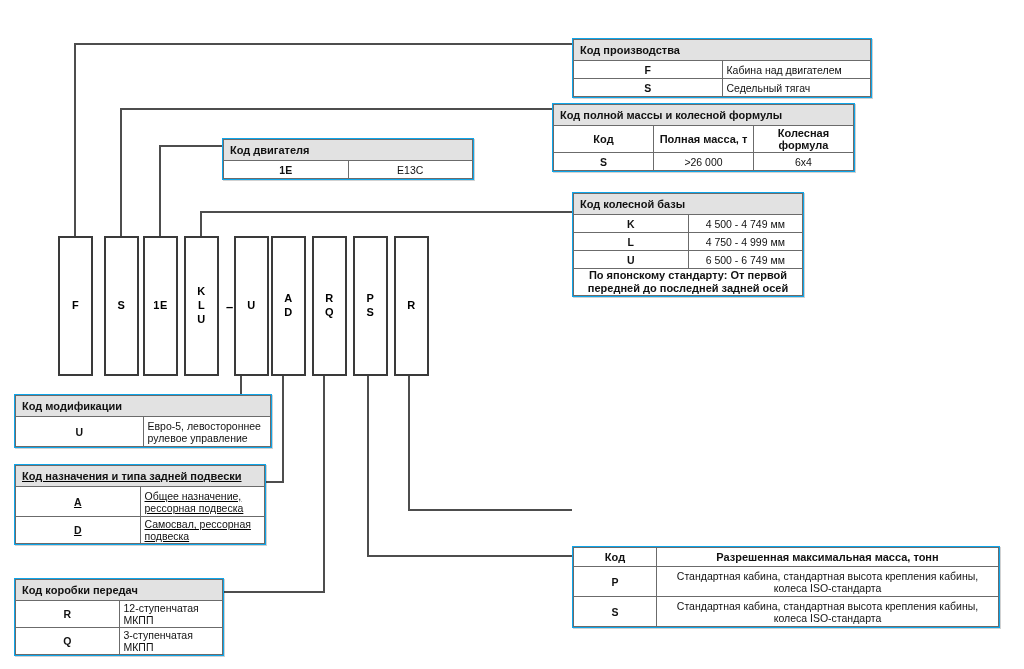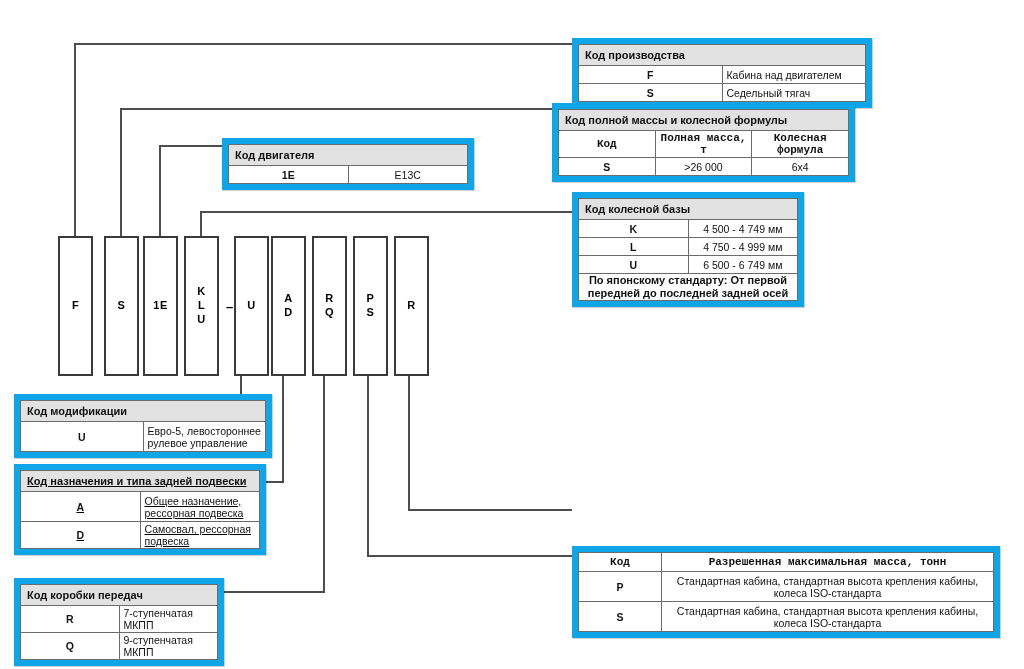--- a/index.html
+++ b/index.html
@@ -36,21 +36,21 @@
   .dash{
     position:absolute;
     font-size:13px;
     font-weight:bold;
     color:#000;
   }
 
   
   .tbl{
     position:absolute;
-    border:6px solid #0ea5e9;
+    border:1px solid #0ea5e9;
     background:#fff;
     box-sizing:border-box;
     box-shadow:1px 1px 0 rgba(0,0,0,.18);
   }
   .tbl table{border-collapse:collapse;width:100%;table-layout:fixed;}
   .tbl td,.tbl th{
     border:1px solid #6b6b6b;
     font-size:10.5px;
     padding:1px 4px;
     vertical-align:middle;
@@ -63,21 +63,20 @@
     font-size:11px;
     text-align:left;
     padding:2px 6px;
     height:16px;
   }
   .hdr td{
     font-weight:bold;
     text-align:center;
     font-size:11px;
     height:16px;
-    font-family:Liberation Mono, monospace;
   }
   .code{
     text-align:center;
     font-weight:bold !important;
     font-size:11px;
   }
   .ctr{text-align:center;}
   .lft{text-align:left;}
   .note td{
     font-weight:bold;
@@ -259,25 +258,25 @@
   </div>
 
   <div class="tbl" style="left:14px;top:578px;width:210px;">
     <table>
       <tbody>
           <tr class="ttl">
         <td colspan="2">Код коробки передач</td>
       </tr>
       <tr class="r">
         <td class="code" style="width:36px;">R</td>
-        <td class="lft">7-ступенчатая МКПП</td>
+        <td class="lft">12-ступенчатая МКПП</td>
       </tr>
       <tr class="r">
         <td class="code">Q</td>
-        <td class="lft">9-ступенчатая МКПП</td>
+        <td class="lft">3-ступенчатая МКПП</td>
       </tr>
     </tbody>
       </table>
   </div>
 
 
   <div class="tbl" style="left:572px;top:546px;width:428px;">
     <table>
       <tbody>
       <tr class="hdr">

